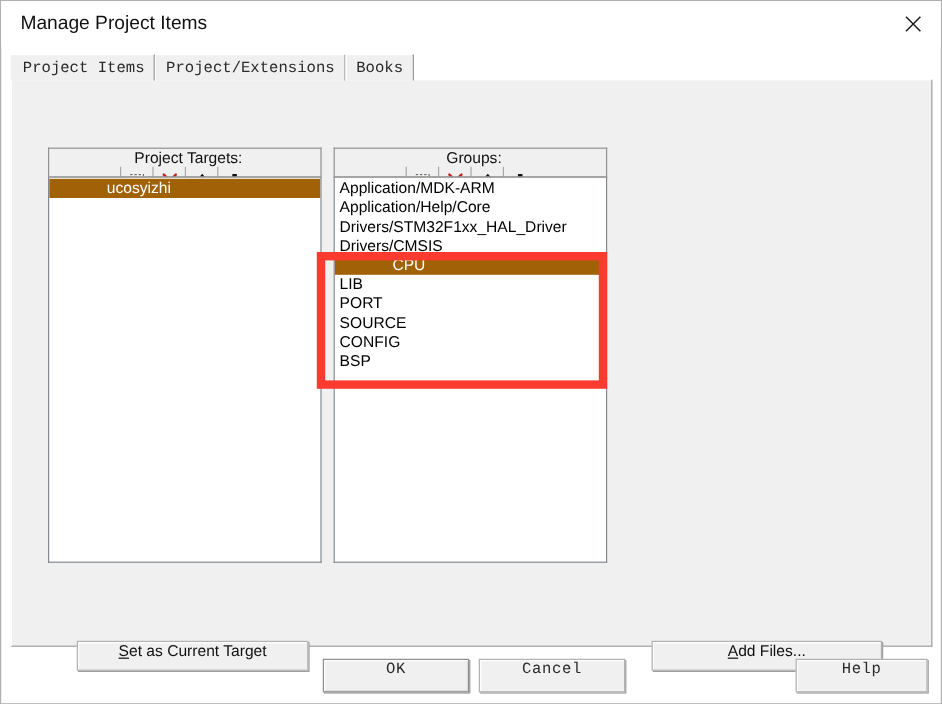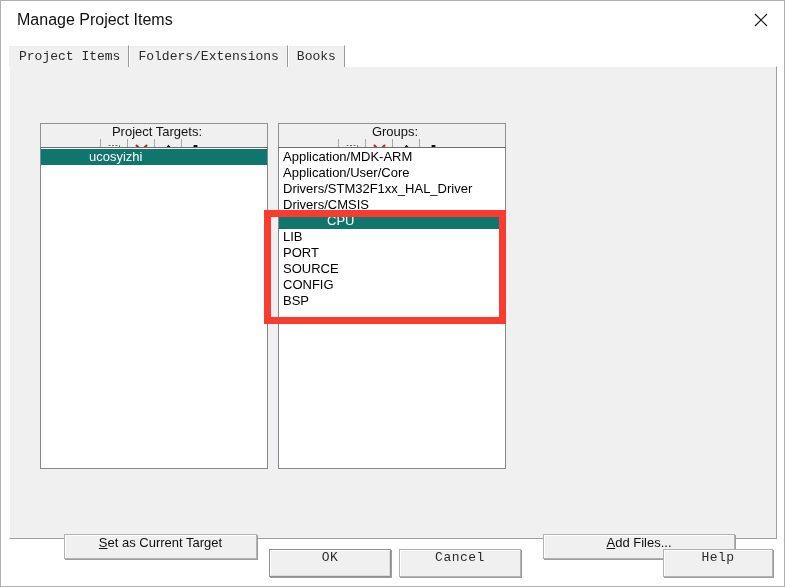--- a/index.html
+++ b/index.html
@@ -167,21 +167,21 @@
     height: 16px;
     line-height: 16px;
     font-family: "Liberation Sans", sans-serif;
     font-size: 13px;
     color: #000;
     padding-left: 4px;
     white-space: nowrap;
     overflow: hidden;
   }
   .list-item.selected {
-    background: #0f766e;
+    background: #a16207;
     color: #ffffff;
     padding-left: 48px;
   }
 
   
   .btn {
     background: #f0f0f0;
     border: 1px solid #b2b2b2;
     box-shadow: 1px 1px 0 #9d9d9d, inset 1px 1px 0 #ffffff;
     display: flex;
@@ -267,21 +267,21 @@
         <path d="M2 2 L14 14 M14 2 L2 14" stroke="#1a1a1a" stroke-width="1.2" fill="none"></path>
       </svg>
     </div>
   </div>
 
   <div class="tabstrip">
     <div class="tab active">
       <span>Project Items</span>
     </div>
     <div class="tab">
-      <span>Folders/Extensions</span>
+      <span>Project/Extensions</span>
     </div>
     <div class="tab">
       <span>Books</span>
     </div>
   </div>
 
   <div class="tabpanel">
 
     <div class="col col-targets">
       <div class="col-header">
@@ -339,21 +339,21 @@
           </div>
           <div class="tool-btn">
             <svg width="15" height="15" viewBox="0 0 15 15" aria-hidden="true">
               <path d="M7.5 13.2 L3 8 L5.6 8 L5.6 2 L9.4 2 L9.4 8 L12 8 Z" fill="#111111"></path>
             </svg>
           </div>
         </div>
       </div>
       <div class="listbox">
         <div class="list-item">Application/MDK-ARM</div>
-        <div class="list-item">Application/User/Core</div>
+        <div class="list-item">Application/Help/Core</div>
         <div class="list-item">Drivers/STM32F1xx_HAL_Driver</div>
         <div class="list-item">Drivers/CMSIS</div>
         <div class="list-item selected">CPU</div>
         <div class="list-item">LIB</div>
         <div class="list-item">PORT</div>
         <div class="list-item">SOURCE</div>
         <div class="list-item">CONFIG</div>
         <div class="list-item">BSP</div>
       </div>
     </div>

